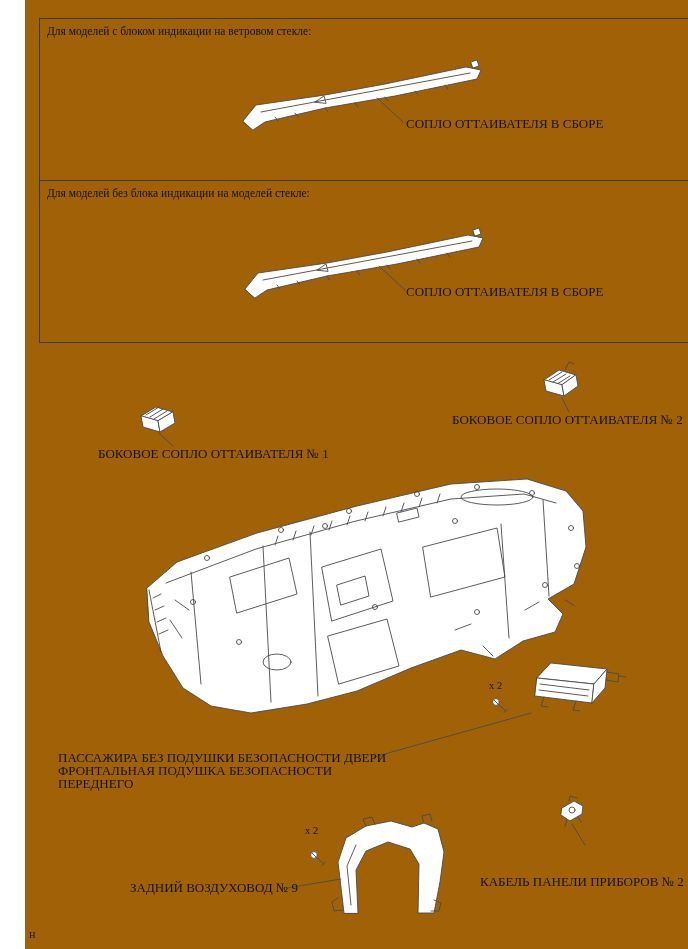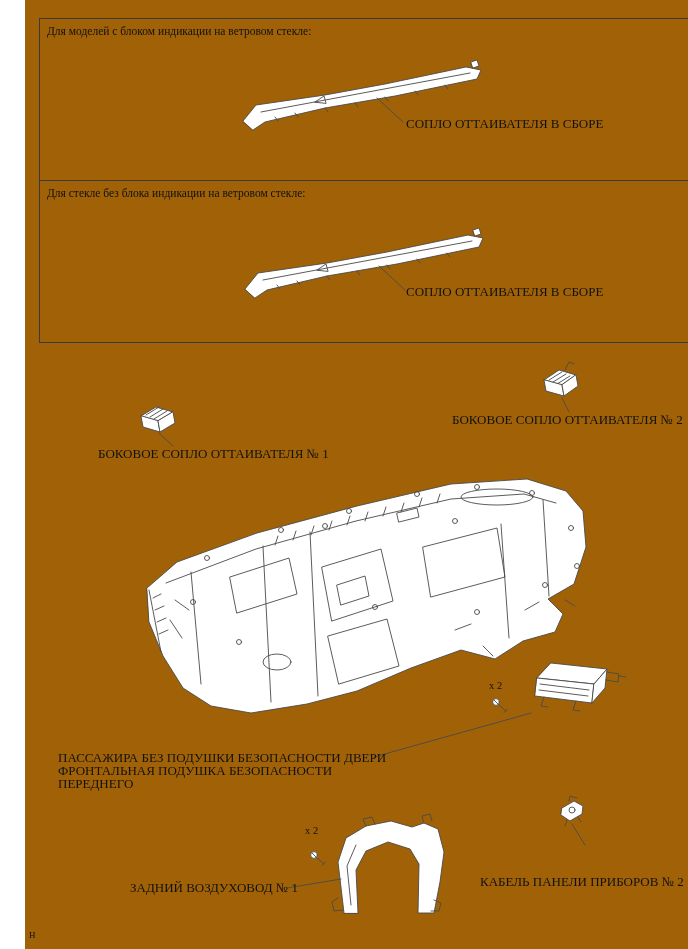--- a/index.html
+++ b/index.html
@@ -151,36 +151,36 @@
       <path class="ln" d="M349 757 L506 713"></path>
       <path class="ln" d="M547 824 L560 845"></path>
       <path class="ln" d="M262 888 L316 879"></path>
     </g>
   </svg>
 
   <div class="cap" style="left:22px;top:24px;">Для моделей с блоком индикации на ветровом стекле:</div>
 
   <div class="lbl" style="left:381px;top:118px;">СОПЛО ОТТАИВАТЕЛЯ В СБОРЕ</div>
 
-  <div class="cap" style="left:22px;top:186px;">Для стекле без блока индикации на ветровом стекле:</div>
+  <div class="cap" style="left:22px;top:186px;">Для моделей без блока индикации на моделей стекле:</div>
 
   <div class="lbl" style="left:381px;top:286px;">СОПЛО ОТТАИВАТЕЛЯ В СБОРЕ</div>
 
   <div class="lbl" style="left:427px;top:414px;">БОКОВОЕ СОПЛО ОТТАИВАТЕЛЯ № 2</div>
 
   <div class="lbl" style="left:45px;top:448px;padding-left:28px;">БОКОВОЕ СОПЛО ОТТАИВАТЕЛЯ № 1</div>
 
   <div class="qty" style="left:464px;top:680px;">x 2</div>
 
   <div class="lbl multi" style="left:33px;top:751px;width:330px;">
     <div>ПАССАЖИРА БЕЗ ПОДУШКИ БЕЗОПАСНОСТИ ДВЕРИ</div>
     <div>ФРОНТАЛЬНАЯ ПОДУШКА БЕЗОПАСНОСТИ ПЕРЕДНЕГО</div>
   </div>
 
   <div class="lbl" style="left:455px;top:876px;">КАБЕЛЬ ПАНЕЛИ ПРИБОРОВ № 2</div>
 
   <div class="qty" style="left:280px;top:825px;">x 2</div>
 
-  <div class="lbl" style="left:105px;top:882px;">ЗАДНИЙ ВОЗДУХОВОД № 1</div>
+  <div class="lbl" style="left:105px;top:882px;">ЗАДНИЙ ВОЗДУХОВОД № 9</div>
 
   <div class="footer-mark" style="left:4px;top:930px;">H</div>
 
 </div>
 
 </body></html>

